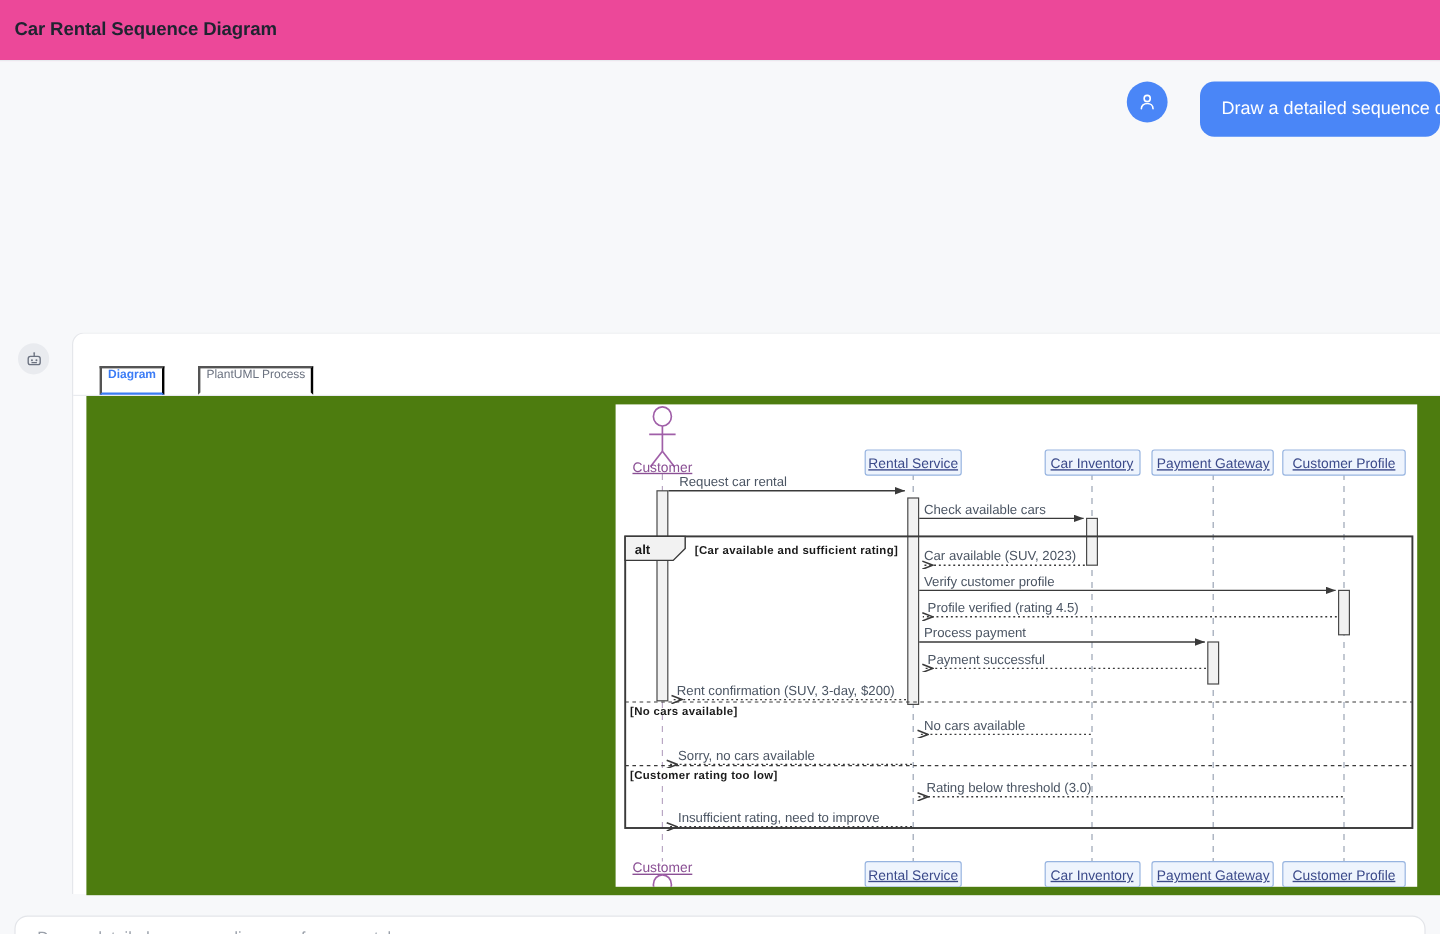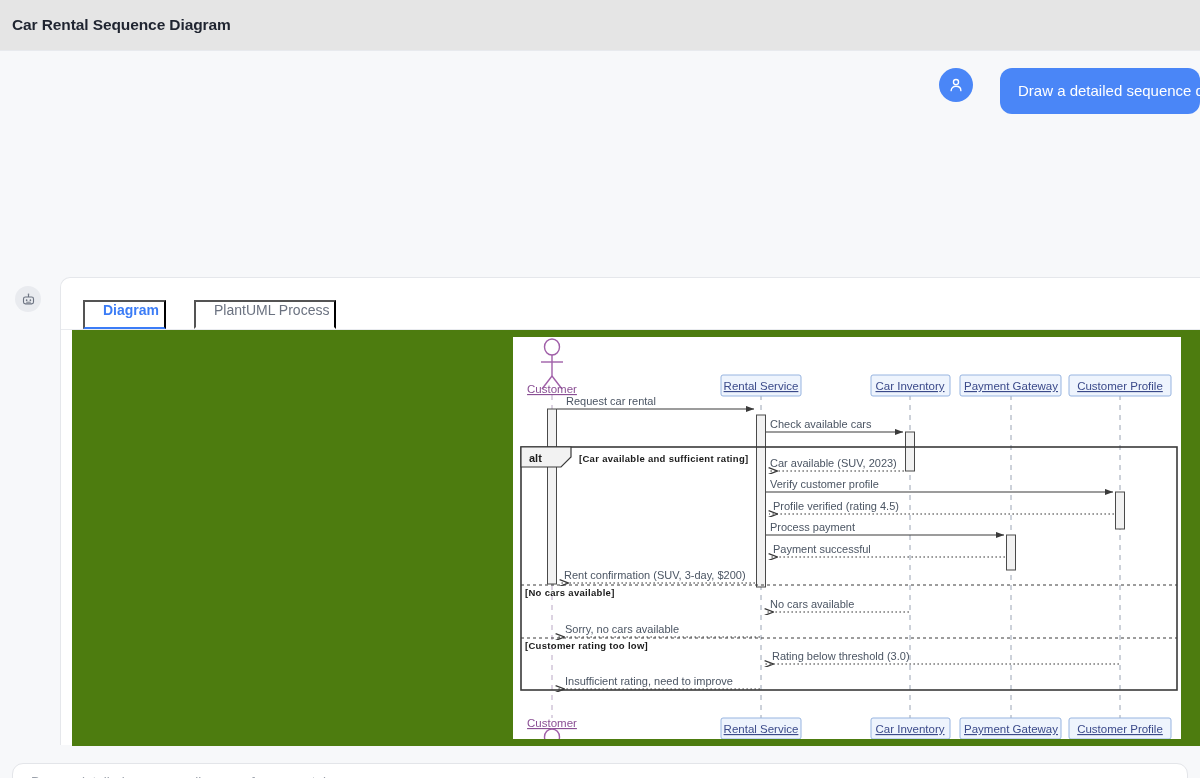--- a/index.html
+++ b/index.html
@@ -7,21 +7,21 @@
     width: 1200px; height: 778px;
     font-family: "Liberation Sans", sans-serif;
     background: #f7f8fa;
     overflow: hidden;
   }
 
   
   .app-header {
     position: absolute; left: 0; top: 0;
     width: 1200px; height: 51px;
-    background: #e5e5e5;
+    background: #ec4899;
     border-bottom: 1px solid #e8eaee;
     display: flex; align-items: center; text-align: center;
   }
   .app-title {
     margin-left: 12px;
     font-size: 15.5px; font-weight: bold;
     color: #1f2430; letter-spacing: -0.1px;
   }
 
   
@@ -78,22 +78,22 @@
     border-top-left-radius: 10px;
   }
   .tabs {
     position: absolute; left: 0; top: 0;
     width: 1140px; height: 52px;
     border-bottom: 1px solid #e9ebef;
     display: flex; align-items: flex-end;
     padding-left: 22px;
   }
   .tab {
-    font-size: 14px;
-    padding: 0 5px 9px 18px;
+    font-size: 10px;
+    padding: 0 5px 9px 5px;
     margin-right: 28px;
     color: #6b7280;
     cursor: pointer;
     border-bottom: 2.5px solid transparent;
     background: none;
     font-family: inherit;
   }
   .tab.active { color: #3b7cf6; font-weight: bold; border-bottom-color: #3b7cf6; }
 
   

